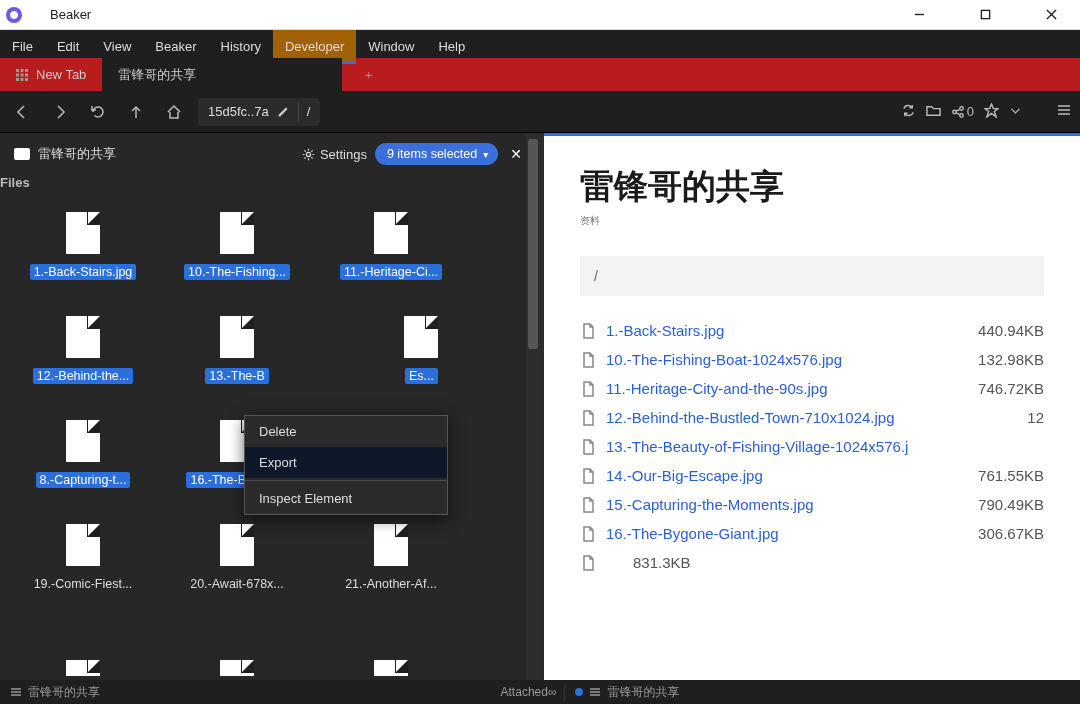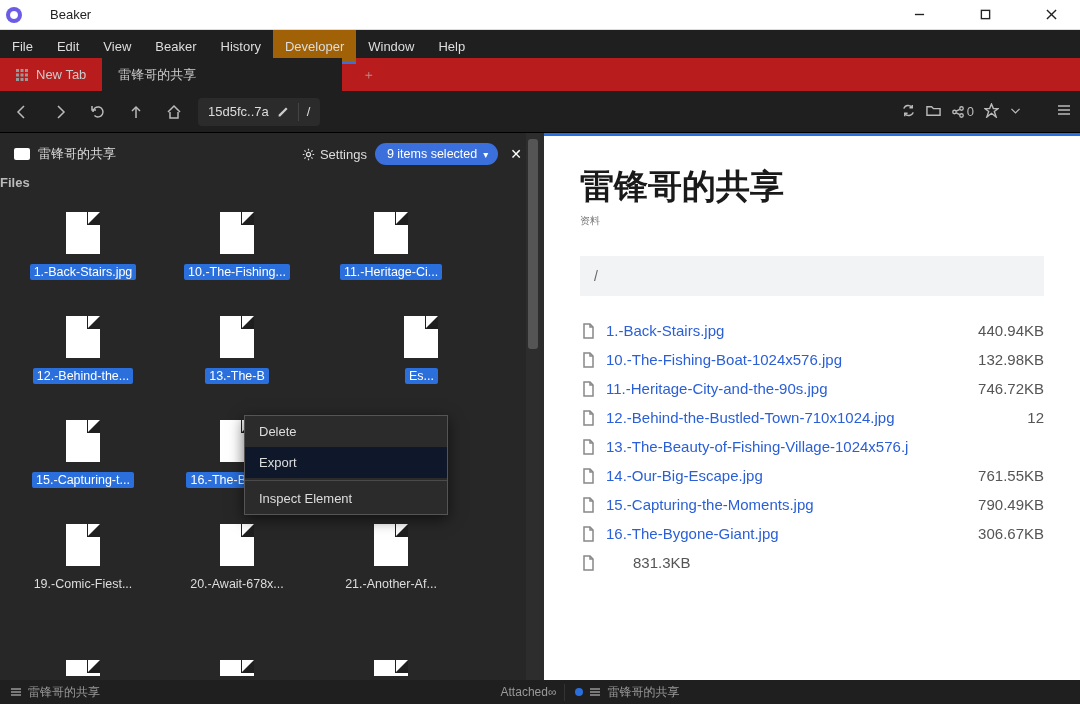--- a/index.html
+++ b/index.html
@@ -264,21 +264,21 @@
         <div class="cell">
           <div class="file-ico"></div>
           <div class="fname sel">13.-The-B</div>
         </div>
         <div class="cell" style="align-items: flex-end; padding-right: 30px;">
           <div class="file-ico"></div>
           <div class="fname sel" style="align-self: flex-end; margin-top: 10px;">Es...</div>
         </div>
         <div class="cell">
           <div class="file-ico"></div>
-          <div class="fname sel">15.-Capturing-t...</div>
+          <div class="fname sel">8.-Capturing-t...</div>
         </div>
         <div class="cell">
           <div class="file-ico"></div>
           <div class="fname sel">16.-The-Bygon...</div>
         </div>
         <div class="cell">
           <div class="file-ico"></div>
           <div class="fname sel">17.-Cable-Car.j...</div>
         </div>
         <div class="cell">

